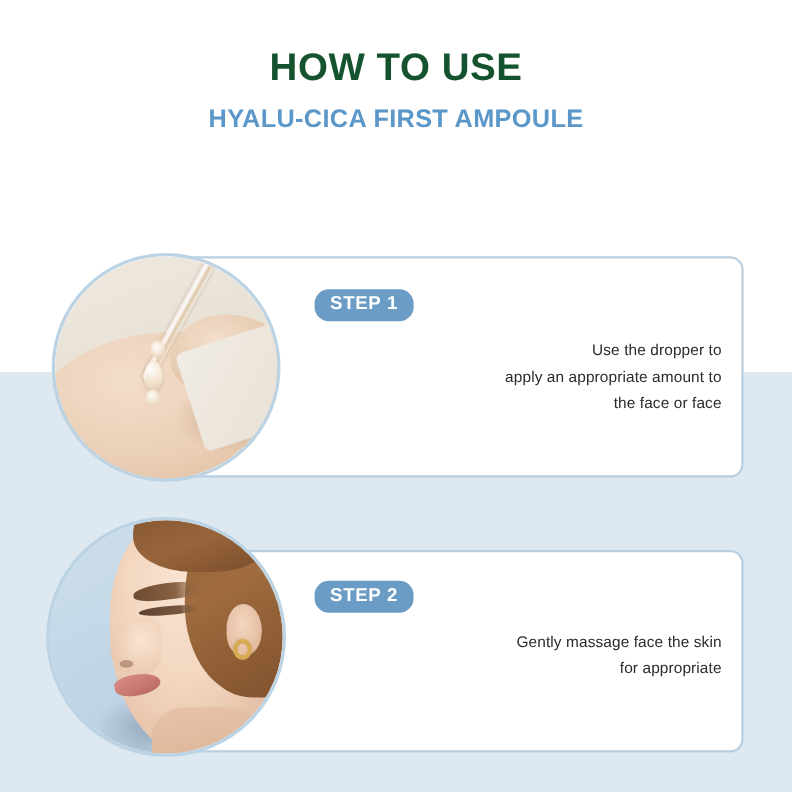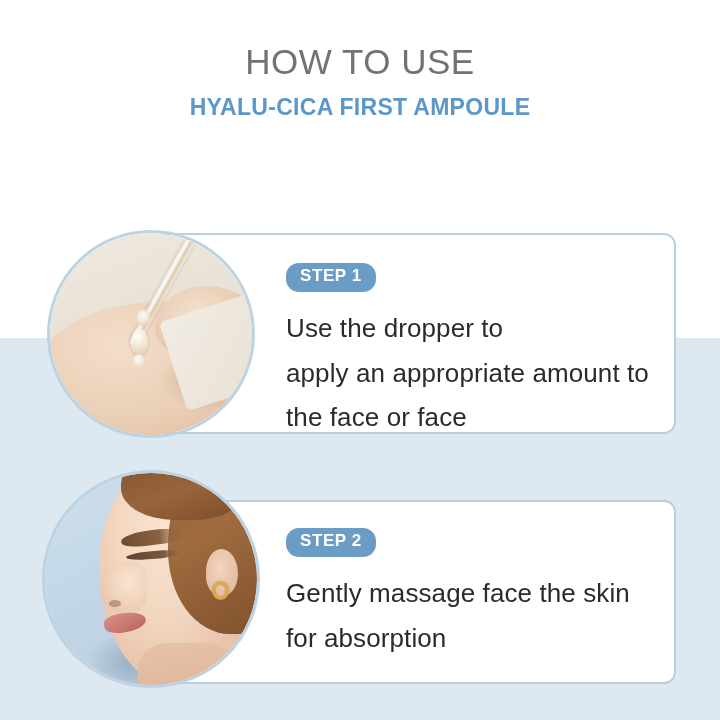--- a/index.html
+++ b/index.html
@@ -38,23 +38,23 @@
   
   .heading {
     position: absolute;
     left: 0; top: 44px;
     width: 720px;
     text-align: center;
   }
   .heading-line1 {
     display: block;
     font-size: 35px;
-    font-weight: normal;
+    font-weight: bold;
     letter-spacing: 0.5px;
-    color: #737373;
+    color: #14532d;
     line-height: 1.0;
   }
   .heading-line2 {
     display: block;
     margin-top: 17px;
     font-size: 23px;
     font-weight: bold;
     letter-spacing: 0.3px;
     color: #5b97c9;
     line-height: 1.0;
@@ -98,24 +98,25 @@
     font-size: 17px;
     font-weight: bold;
     letter-spacing: 0.6px;
     padding: 4px 14px 8px 14px;
     border-radius: 13px;
     line-height: 1.0;
   }
 
   .step-text {
     margin-top: 14px;
-    font-size: 26px;
+    font-size: 14px;
     color: #2b2b2b;
     line-height: 1.72;
     letter-spacing: 0.1px;
+    text-align: right;
   }
   .step-text .tline { display: block; white-space: nowrap; }
 
   
   .photo {
     position: absolute;
     border-radius: 50%;
     border: 3px solid #bcd3e4;
     overflow: hidden;
     box-sizing: border-box;
@@ -353,21 +354,21 @@
       <div class="p1-drop"></div>
       <div class="p1-drop2"></div>
     </div>
   </div>
 
   <div class="card" id="card-2">
     <div class="card-body">
       <span class="step-badge">STEP 2</span>
       <div class="step-text">
         <span class="tline">Gently massage face the skin</span>
-        <span class="tline">for absorption</span>
+        <span class="tline">for appropriate</span>
       </div>
     </div>
   </div>
 
   <div class="photo" id="photo-2">
     <div class="photo-inner">
       <div class="p2-bg"></div>
       <div class="p2-shadow"></div>
       <div class="p2-face"></div>
       <div class="p2-hair"></div>

